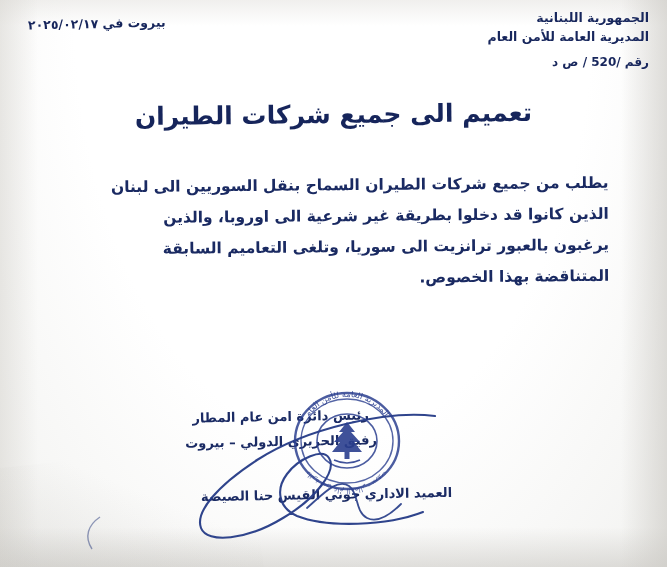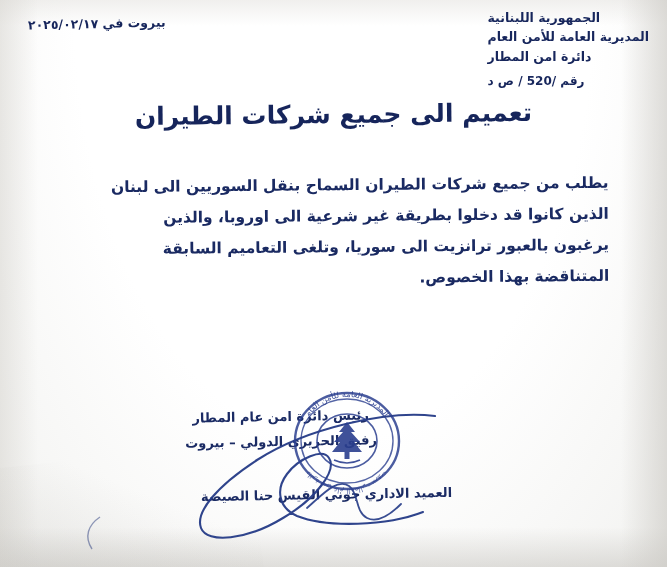--- a/index.html
+++ b/index.html
@@ -45,21 +45,21 @@
     background: linear-gradient(28deg, rgba(190,188,183,0.45), rgba(255,255,255,0) 70%);
     transform: rotate(-6deg);
     pointer-events: none;
   }
 
   
   .header-block {
     position: absolute;
     top: 8px;
     right: 18px;
-    text-align: left;
+    text-align: right;
     line-height: 1.55;
     font-size: 12.5px;
     font-weight: 700;
     color: #17265c;
     letter-spacing: 0;
   }
   .header-block div { white-space: nowrap; }
   .header-num {
     margin-top: 6px;
     font-size: 12px;
@@ -165,21 +165,20 @@
 <body>
 
 <div class="sheet">
 
   <div class="vignette"></div>
   <div class="fold"></div>
 
   <div class="header-block">
     <div>الجمهورية اللبنانية</div>
     <div>المديرية العامة للأمن العام</div>
-    <div>دائرة امن المطار</div>
     <div class="header-num">رقم /520 / ص د</div>
   </div>
 
   <div class="date-block">بيروت في ٢٠٢٥/٠٢/١٧</div>
 
   <div class="doc-title">تعميم الى جميع شركات الطيران</div>
 
   <div class="doc-body">يطلب من جميع شركات الطيران السماح بنقل السوريين الى لبنان الذين كانوا قد دخلوا بطريقة غير شرعية الى اوروبا، والذين يرغبون بالعبور ترانزيت الى سوريا، وتلغى التعاميم السابقة المتناقضة بهذا الخصوص.</div>
 
   <div class="sign-block">

